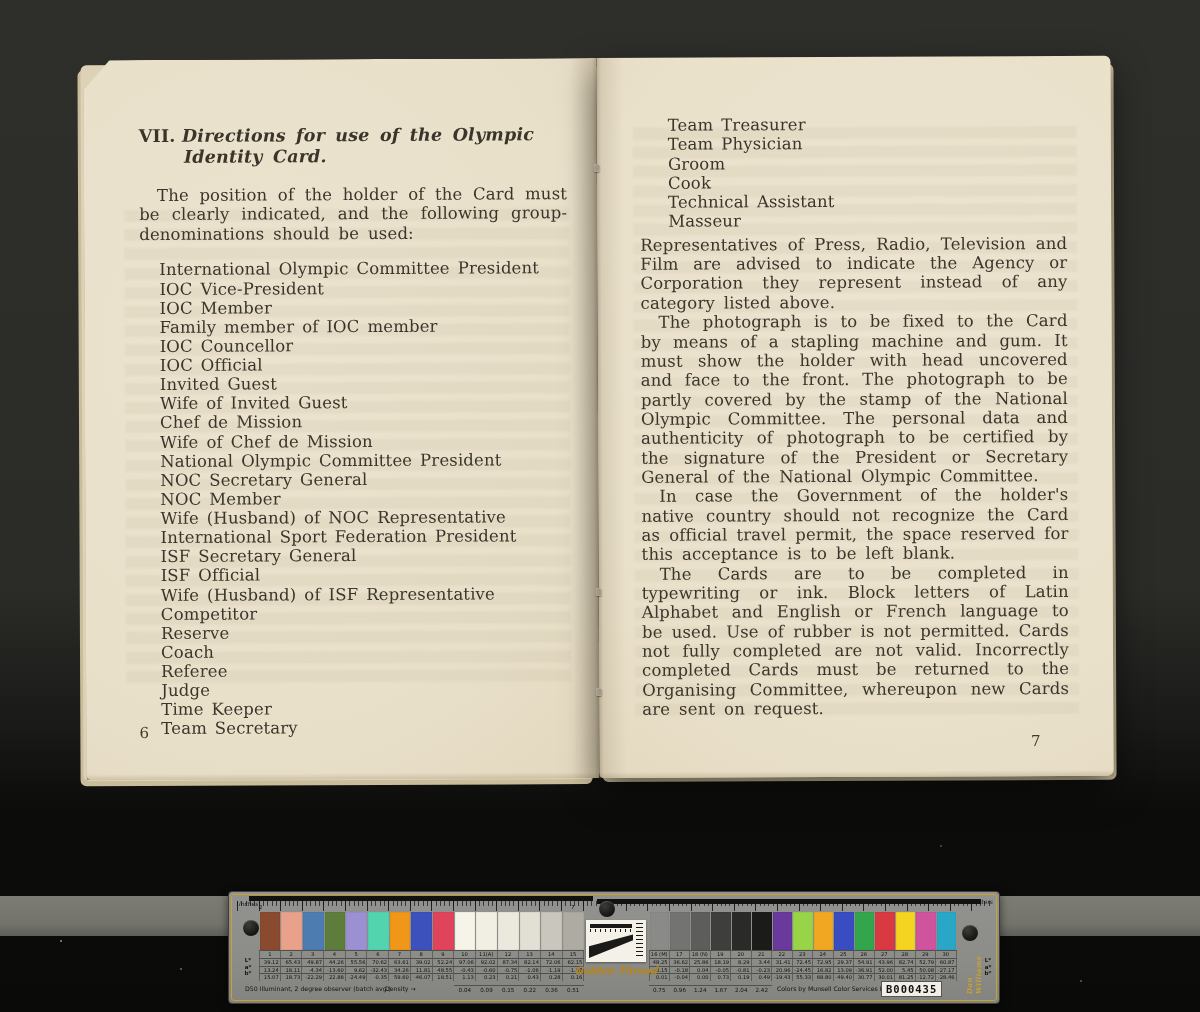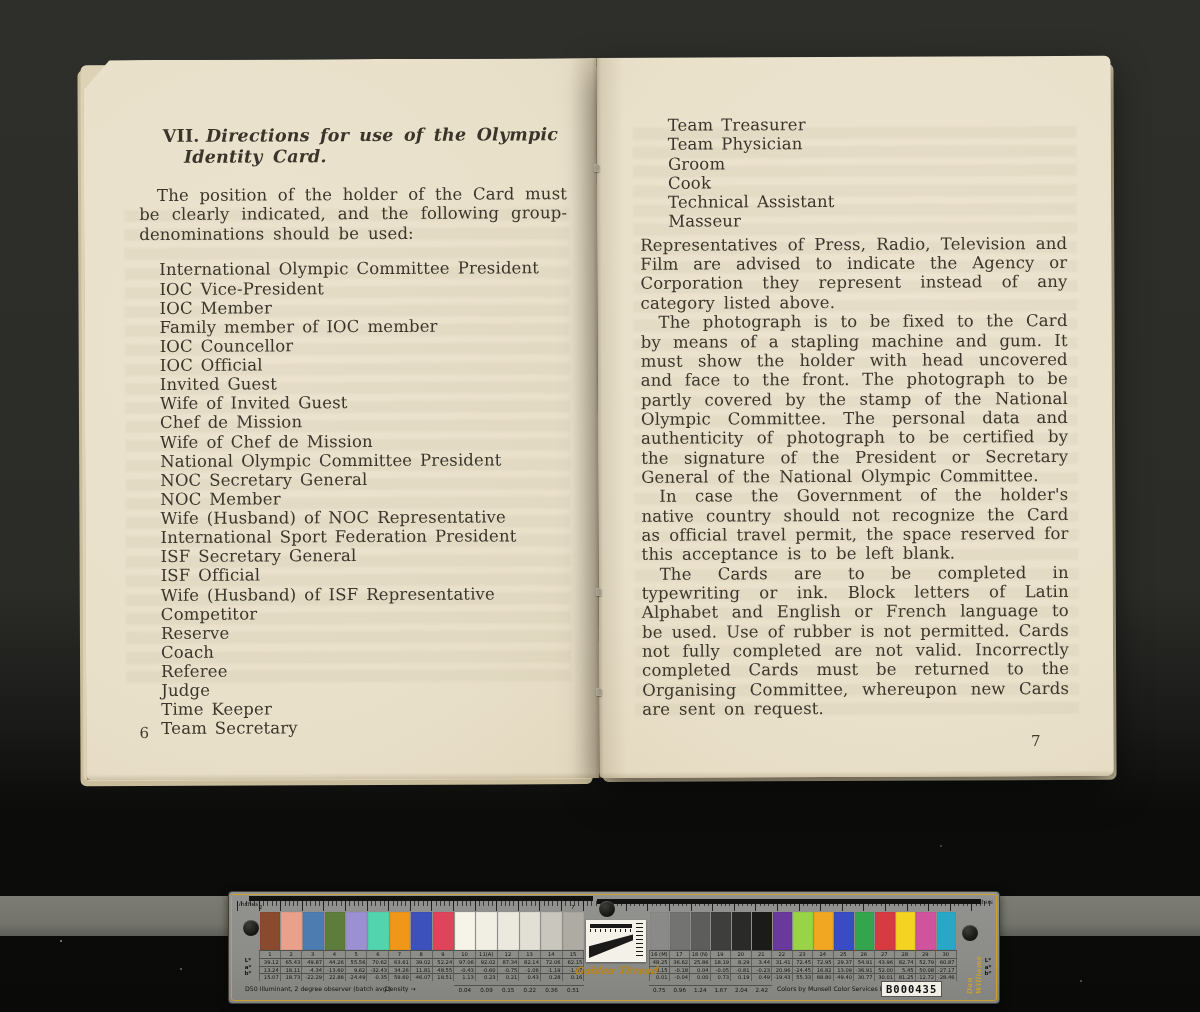--- a/index.html
+++ b/index.html
@@ -34,21 +34,21 @@
     background:linear-gradient(90deg,rgba(100,82,50,0) 0%,rgba(100,82,50,.16) 42%,rgba(80,62,34,.30) 50%,rgba(100,82,50,.14) 58%,rgba(100,82,50,0) 100%);}
   .staple{position:absolute;left:510px;width:6px;height:8px;border-radius:2px;
     background:#a09786;box-shadow:0 1px 1px rgba(60,45,20,.5), inset 0 0 1px #fff;}
   .ghost{position:absolute;pointer-events:none;filter:blur(1.3px);
     background:repeating-linear-gradient(180deg,rgba(120,103,72,.06) 0 12px,rgba(120,103,72,0) 12px 19.2px);}
   
   .txt{position:absolute;color:#3a342a;}
   .lp-body{left:55px;top:48px;width:428px;}
   .heading{font-size:17.5px;line-height:21.5px;font-weight:bold;
     text-indent:-45px;padding-left:45px;letter-spacing:.2px;}
-  .heading .hnum{font-style:normal;margin-left:24px;}
+  .heading .hnum{font-style:normal;}
   .heading .hit{font-style:italic;word-spacing:4px;}
   .intro{margin-top:15px;font-size:16.5px;line-height:19.3px;text-align:justify;
     text-indent:18px;word-spacing:3.5px;letter-spacing:.15px;}
   .denoms{margin-top:9px;padding-left:20px;font-size:16.5px;line-height:19.12px;letter-spacing:.15px;word-spacing:2.5px;}
   .pageno{position:absolute;font-size:15px;color:#43392a;}
   .pageno-l{left:53px;top:664px;}
   .pageno-r{right:73px;top:676px;}
   .rp-body{left:43px;top:58px;width:427px;}
   .rlist{padding-left:28px;font-size:16.5px;line-height:19.3px;letter-spacing:.15px;word-spacing:2.5px;}
   .paras{margin-top:4px;}

